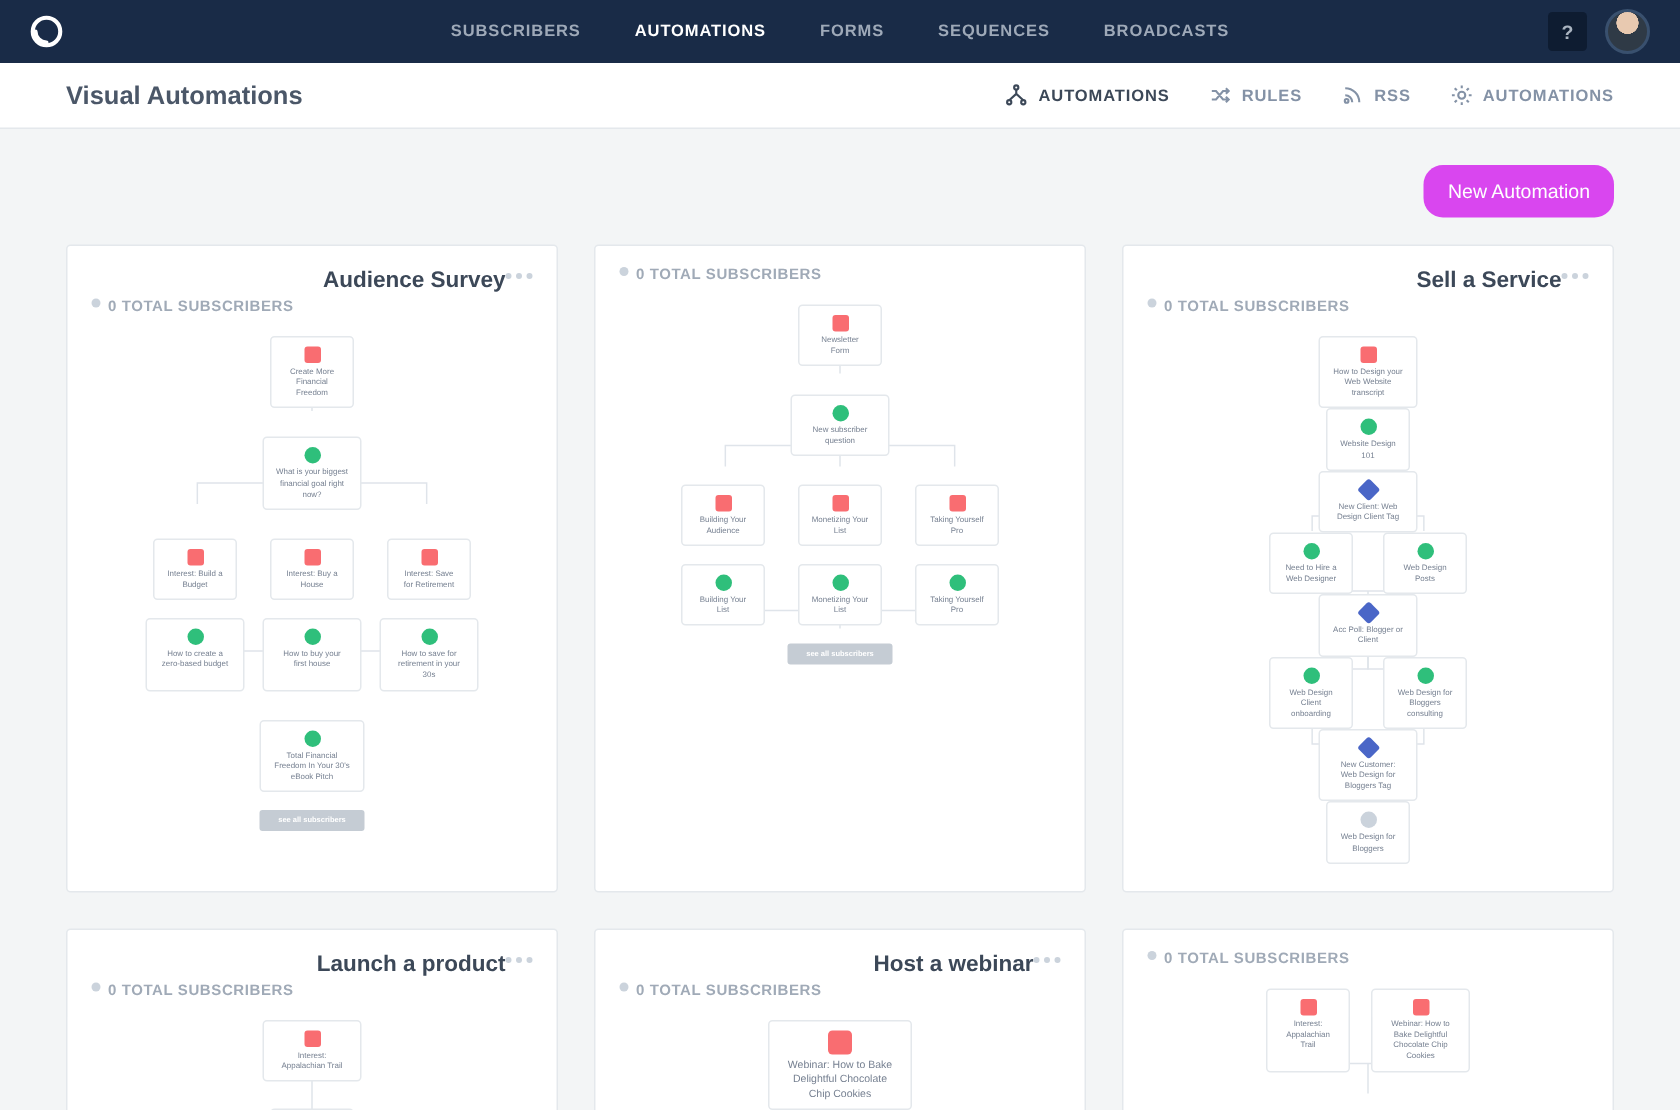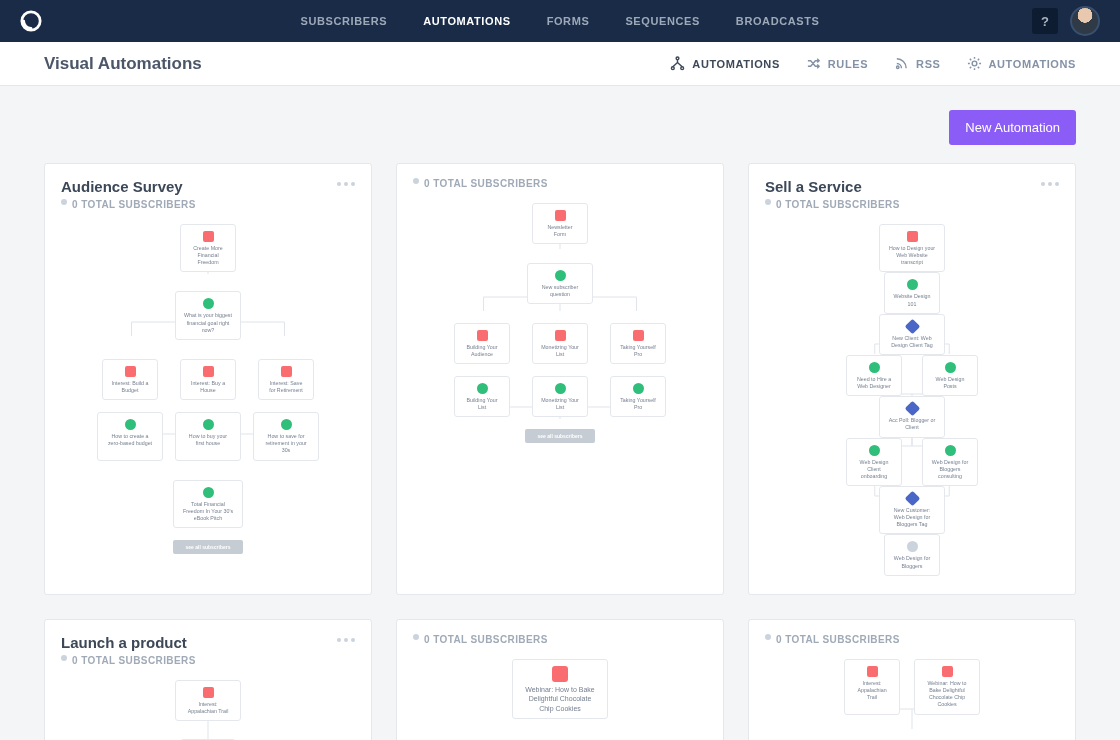--- a/index.html
+++ b/index.html
@@ -96,46 +96,46 @@
   }
   .subnav-icon svg { stroke:#8492a6; fill:none; stroke-width:1.5; }
   .subnav-item.active .subnav-icon svg { stroke:#3c4858; }
 
   
   .page {
     padding: 24px 44px 40px;
   }
   .action-row { display:flex; justify-content:flex-end; margin-bottom:18px; }
   .new-btn {
-    background:#8b5cf6;
+    background:#d946ef;
     color:#fff;
     border:none;
     font-size:13px;
     font-weight:500;
     padding:10px 16px;
-    border-radius:3px;
+    border-radius:13px;
     cursor:pointer;
   }
   .grid {
     display:grid;
     grid-template-columns: repeat(3, 1fr);
     gap:24px;
   }
   .card {
     background:#fff;
     border:1px solid #e4e8ec;
     border-radius:3px;
     padding:14px 16px 18px;
     cursor:pointer;
   }
   .card.tall { height:432px; }
   .card-header {
     display:flex;
     align-items:flex-start;
-    justify-content:space-between;
+    justify-content:flex-end;
     margin-bottom:4px;
   }
   .card-title {
     font-size:15px;
     font-weight:600;
     color:#3c4858;
   }
   .dots {
     display:flex; gap:3px; padding-top:4px;
   }
@@ -541,20 +541,28 @@
           <span>Interest: Appalachian Trail</span>
         </div>
         <div style="height:18px;"></div>
         <div class="node w56" style="padding:3px;">
           
         </div>
       </div>
     </div>
 
     <div class="card" style="height:150px; overflow:hidden;">
+      <div class="card-header">
+        <div class="card-title">Host a webinar</div>
+        <div class="dots">
+            <span></span>
+            <span></span>
+            <span></span>
+          </div>
+      </div>
       <div class="subs">
         <span class="subs-dot"></span>
           <span>0 TOTAL SUBSCRIBERS</span>
       </div>
       <div class="flow" style="height:80px;">
         <div class="node" style="width:96px; font-size:7px;">
           <div class="node-icon ic-red" style="width:16px; height:16px; border-radius:3px;"></div>
           <span>Webinar: How to Bake Delightful Chocolate Chip Cookies</span>
         </div>
       </div>

